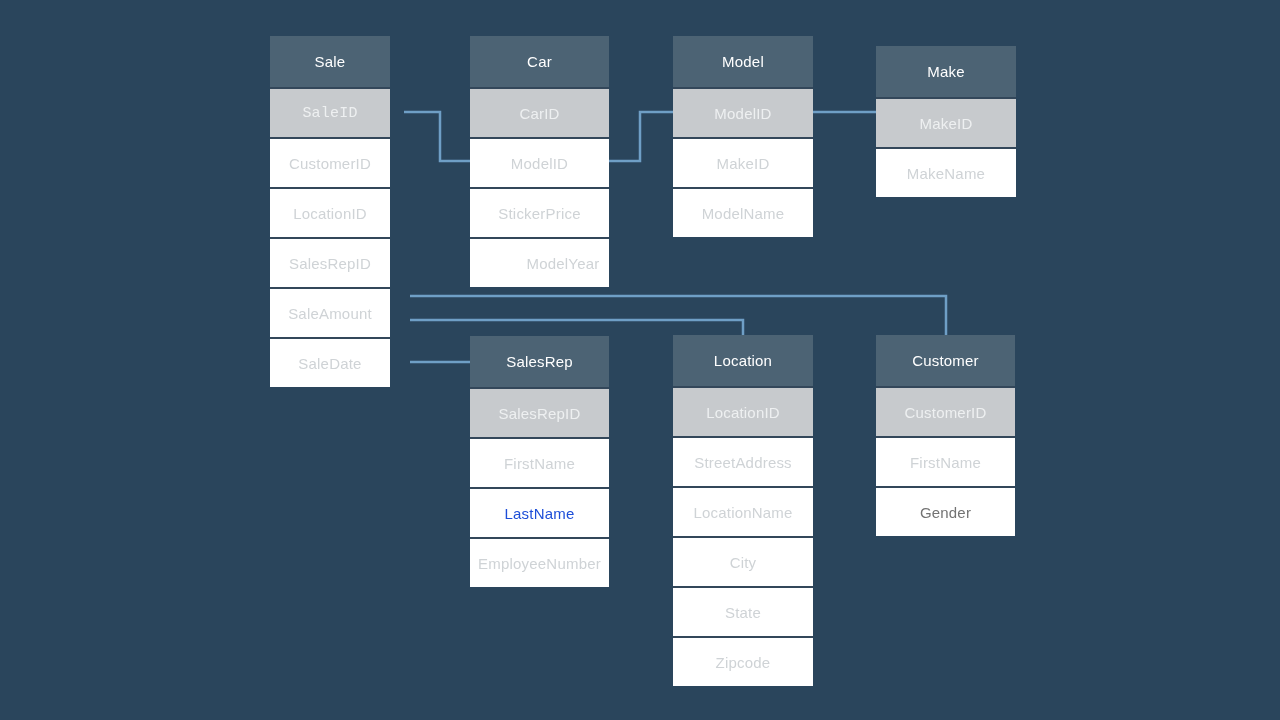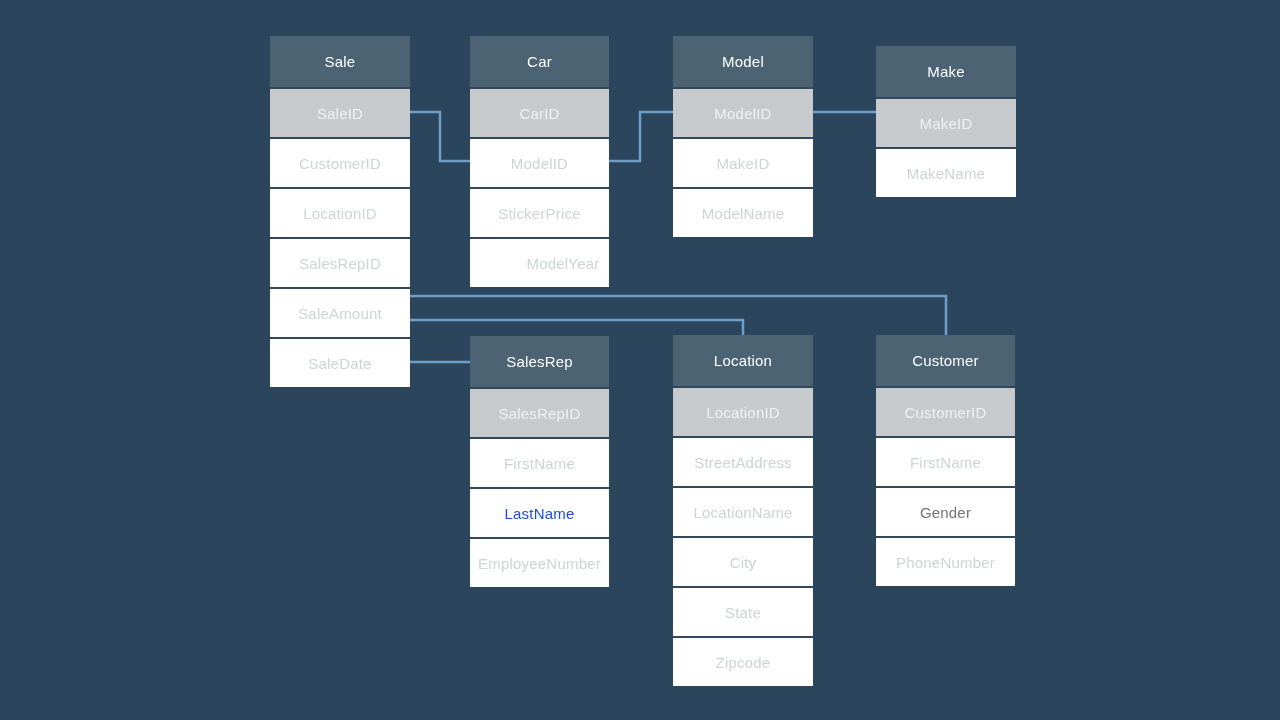--- a/index.html
+++ b/index.html
@@ -78,23 +78,23 @@
   <svg id="connectors" viewBox="0 0 1280 720" width="1280" height="720">
       <path d="M 471 161 L 440 161 L 440 112 L 404 112" fill="none" stroke="#6f9fc6" stroke-width="2.5" stroke-linecap="butt" stroke-linejoin="miter"></path>
       <path d="M 674 112 L 640 112 L 640 161 L 609 161" fill="none" stroke="#6f9fc6" stroke-width="2.5" stroke-linecap="butt" stroke-linejoin="miter"></path>
       <path d="M 877 112 L 812 112" fill="none" stroke="#6f9fc6" stroke-width="2.5" stroke-linecap="butt" stroke-linejoin="miter"></path>
       <path d="M 410 296 L 946 296 L 946 336" fill="none" stroke="#6f9fc6" stroke-width="2.5" stroke-linecap="butt" stroke-linejoin="miter"></path>
       <path d="M 410 320 L 743 320 L 743 336" fill="none" stroke="#6f9fc6" stroke-width="2.5" stroke-linecap="butt" stroke-linejoin="miter"></path>
       <path d="M 410 362 L 470 362" fill="none" stroke="#6f9fc6" stroke-width="2.5" stroke-linecap="butt" stroke-linejoin="miter"></path>
     </svg>
 
   <div id="entity-layer">
-      <div class="entity" style="left: 270px; top: 36px; width: 140px;">
+      <div class="entity" style="left: 270px; top: 36px; width: 120px;">
         <div class="entity-header" style="background: rgb(76, 99, 116); color: rgb(255, 255, 255);">Sale</div>
-        <div class="field pk" style="background: rgb(199, 202, 205);">SaleID</div>
+        <div class="field pk" style="background: rgb(199, 202, 205); font-family: Liberation Mono, monospace;">SaleID</div>
         <div class="field" style="background: rgb(255, 255, 255); color: rgb(207, 211, 214);">CustomerID</div>
         <div class="field" style="background: rgb(255, 255, 255); color: rgb(207, 211, 214);">LocationID</div>
         <div class="field" style="background: rgb(255, 255, 255); color: rgb(207, 211, 214);">SalesRepID</div>
         <div class="field" style="background: rgb(255, 255, 255); color: rgb(207, 211, 214);">SaleAmount</div>
         <div class="field" style="background: rgb(255, 255, 255); color: rgb(207, 211, 214);">SaleDate</div>
       </div>
       <div class="entity" style="left: 470px; top: 36px; width: 139px;">
         <div class="entity-header" style="background: rgb(76, 99, 116); color: rgb(255, 255, 255);">Car</div>
         <div class="field pk" style="background: rgb(199, 202, 205);">CarID</div>
         <div class="field" style="background: rgb(255, 255, 255); color: rgb(207, 211, 214);">ModelID</div>
@@ -126,17 +126,16 @@
         <div class="field" style="background: rgb(255, 255, 255); color: rgb(207, 211, 214);">LocationName</div>
         <div class="field" style="background: rgb(255, 255, 255); color: rgb(207, 211, 214);">City</div>
         <div class="field" style="background: rgb(255, 255, 255); color: rgb(207, 211, 214);">State</div>
         <div class="field" style="background: rgb(255, 255, 255); color: rgb(207, 211, 214);">Zipcode</div>
       </div>
       <div class="entity" style="left: 876px; top: 335px; width: 139px;">
         <div class="entity-header" style="background: rgb(76, 99, 116); color: rgb(255, 255, 255);">Customer</div>
         <div class="field pk" style="background: rgb(199, 202, 205);">CustomerID</div>
         <div class="field" style="background: rgb(255, 255, 255); color: rgb(207, 211, 214);">FirstName</div>
         <div class="field" style="background: rgb(255, 255, 255); color: #737373;">Gender</div>
-        <div class="field" style="background: rgb(255, 255, 255); color: rgb(207, 211, 214);">PhoneNumber</div>
       </div>
     </div>
 
 </div>
 
 </body></html>

